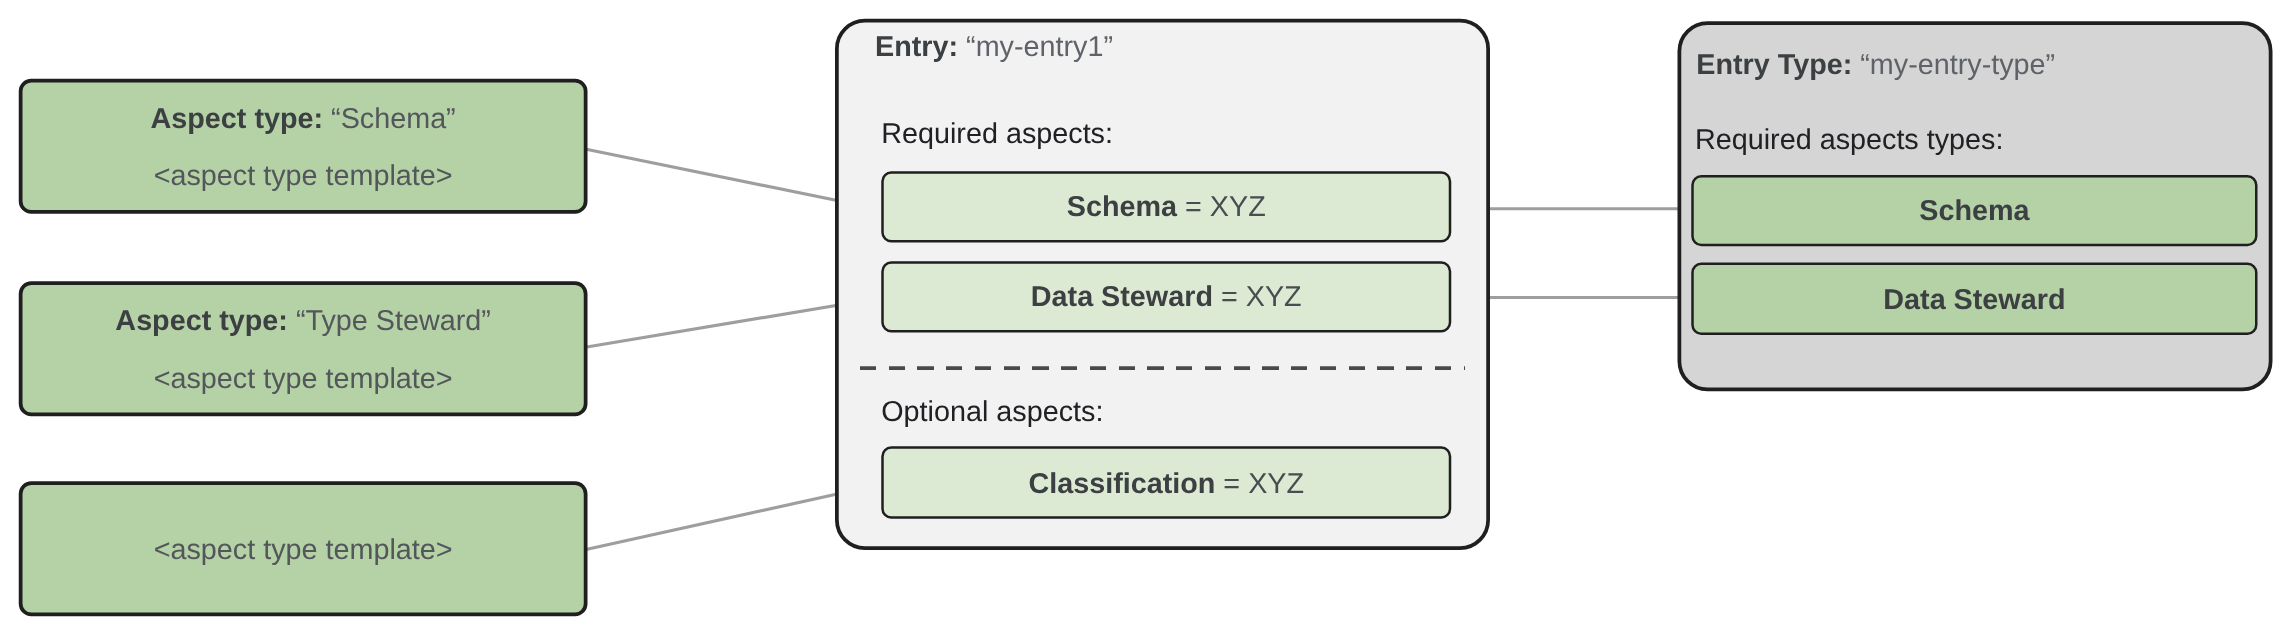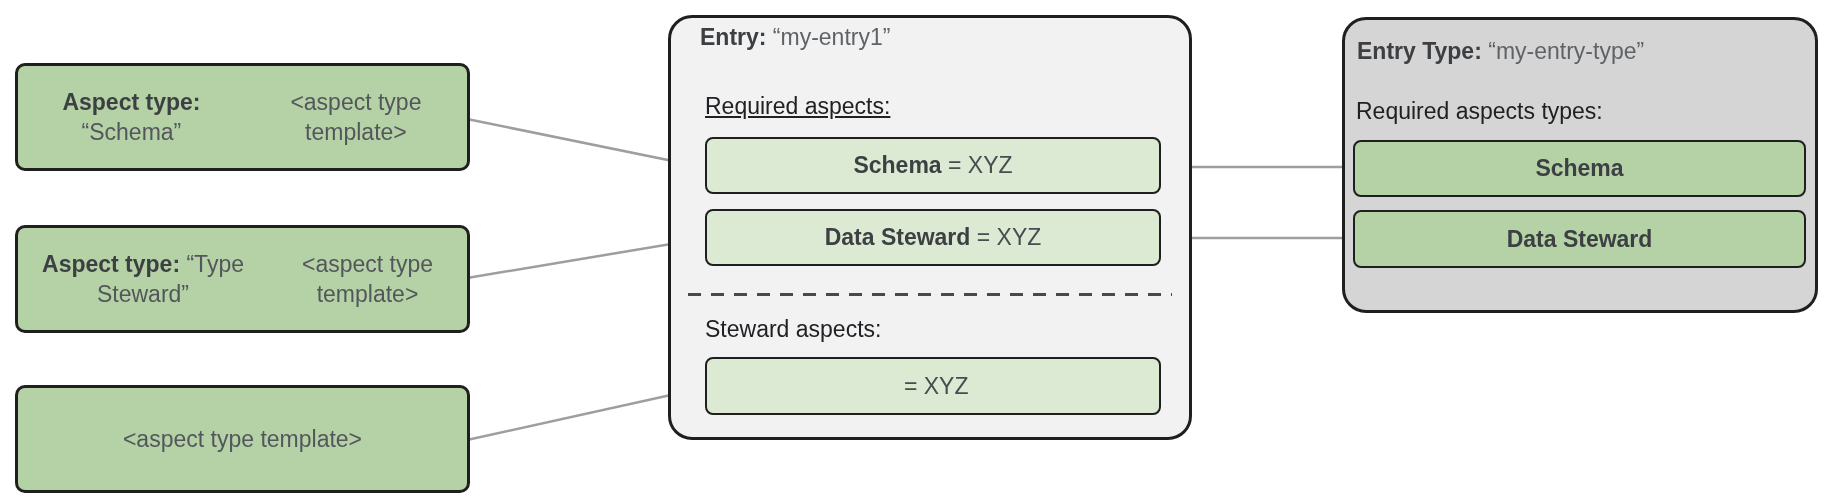--- a/index.html
+++ b/index.html
@@ -25,21 +25,21 @@
   
   .aspect-box {
     position: absolute;
     left: 15px;
     width: 449px;
     height: 102px;
     background: var(--green, #b5d1a6);
     border: 3px solid var(--border, #1f1f1f);
     border-radius: 10px;
     display: flex;
-    flex-direction: row;
+    flex-direction: column;
     justify-content: center;
     align-items: center;
     row-gap: 16px;
     text-align: center;
     font-size: 23px;
     line-height: 30px;
     color: var(--text-muted, #53575b);
   }
   .aspect-box .b { font-weight: 700; color: var(--text-dark, #3c4043); }
 
@@ -61,21 +61,21 @@
   }
   .panel-title .b { font-weight: 700; color: var(--text-dark, #3c4043); }
   .section-label {
     position: absolute;
     font-size: 23px;
     line-height: 28px;
     color: var(--text-label, #202124);
     white-space: nowrap;
   }
   .entry-box .panel-title { left: 29px; top: 5px; }
-  .entry-box .label-required { left: 34px; top: 74px; text-decoration: underline; }
+  .entry-box .label-required { left: 34px; top: 74px; }
   .entry-box .label-optional { left: 34px; top: 297px; }
 
   .aspect-row {
     position: absolute;
     left: 34px;
     width: 452px;
     height: 53px;
     background: var(--light-green, #dcead3);
     border: 2.5px solid var(--border, #1f1f1f);
     border-radius: 8px;
@@ -157,22 +157,22 @@
 
   <div class="entry-box">
     <div class="panel-title"><span class="b">Entry:</span> <span>“my-entry1”</span></div>
     <div class="section-label label-required">Required aspects:</div>
 
     <div class="aspect-row row-0"><span class="b">Schema</span><span> = XYZ</span></div>
     <div class="aspect-row row-1"><span class="b">Data Steward</span><span> = XYZ</span></div>
 
     <div class="dashed-divider"></div>
 
-    <div class="section-label label-optional">Steward aspects:</div>
-    <div class="aspect-row row-2"><span> = XYZ</span></div>
+    <div class="section-label label-optional">Optional aspects:</div>
+    <div class="aspect-row row-2"><span class="b">Classification</span><span> = XYZ</span></div>
   </div>
 
   <div class="entry-type-box">
     <div class="panel-title"><span class="b">Entry Type:</span> <span>“my-entry-type”</span></div>
     <div class="section-label label-required">Required aspects types:</div>
 
     <div class="type-row trow-0">
         <span>Schema</span>
       </div>
     <div class="type-row trow-1">

